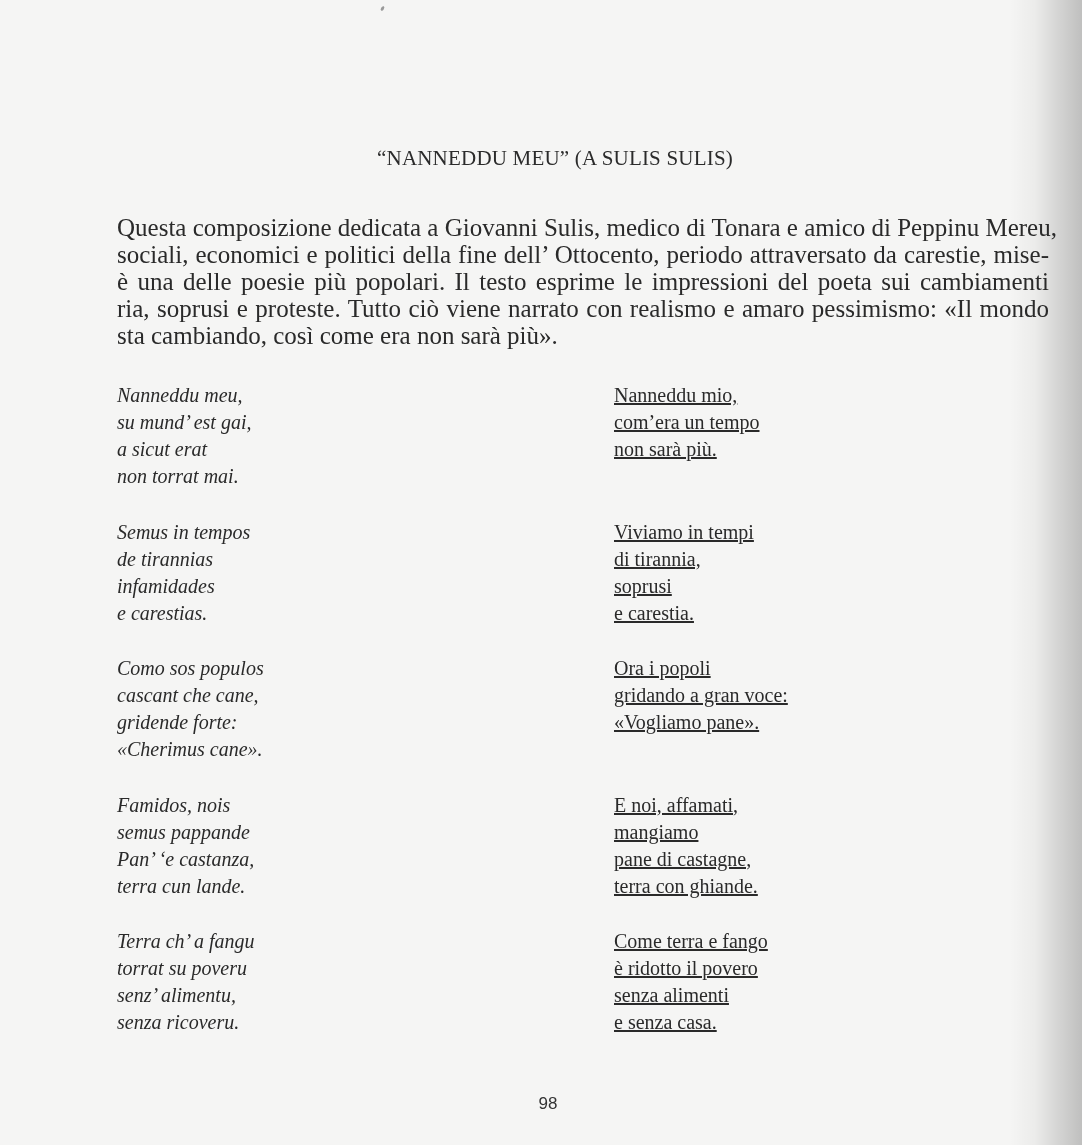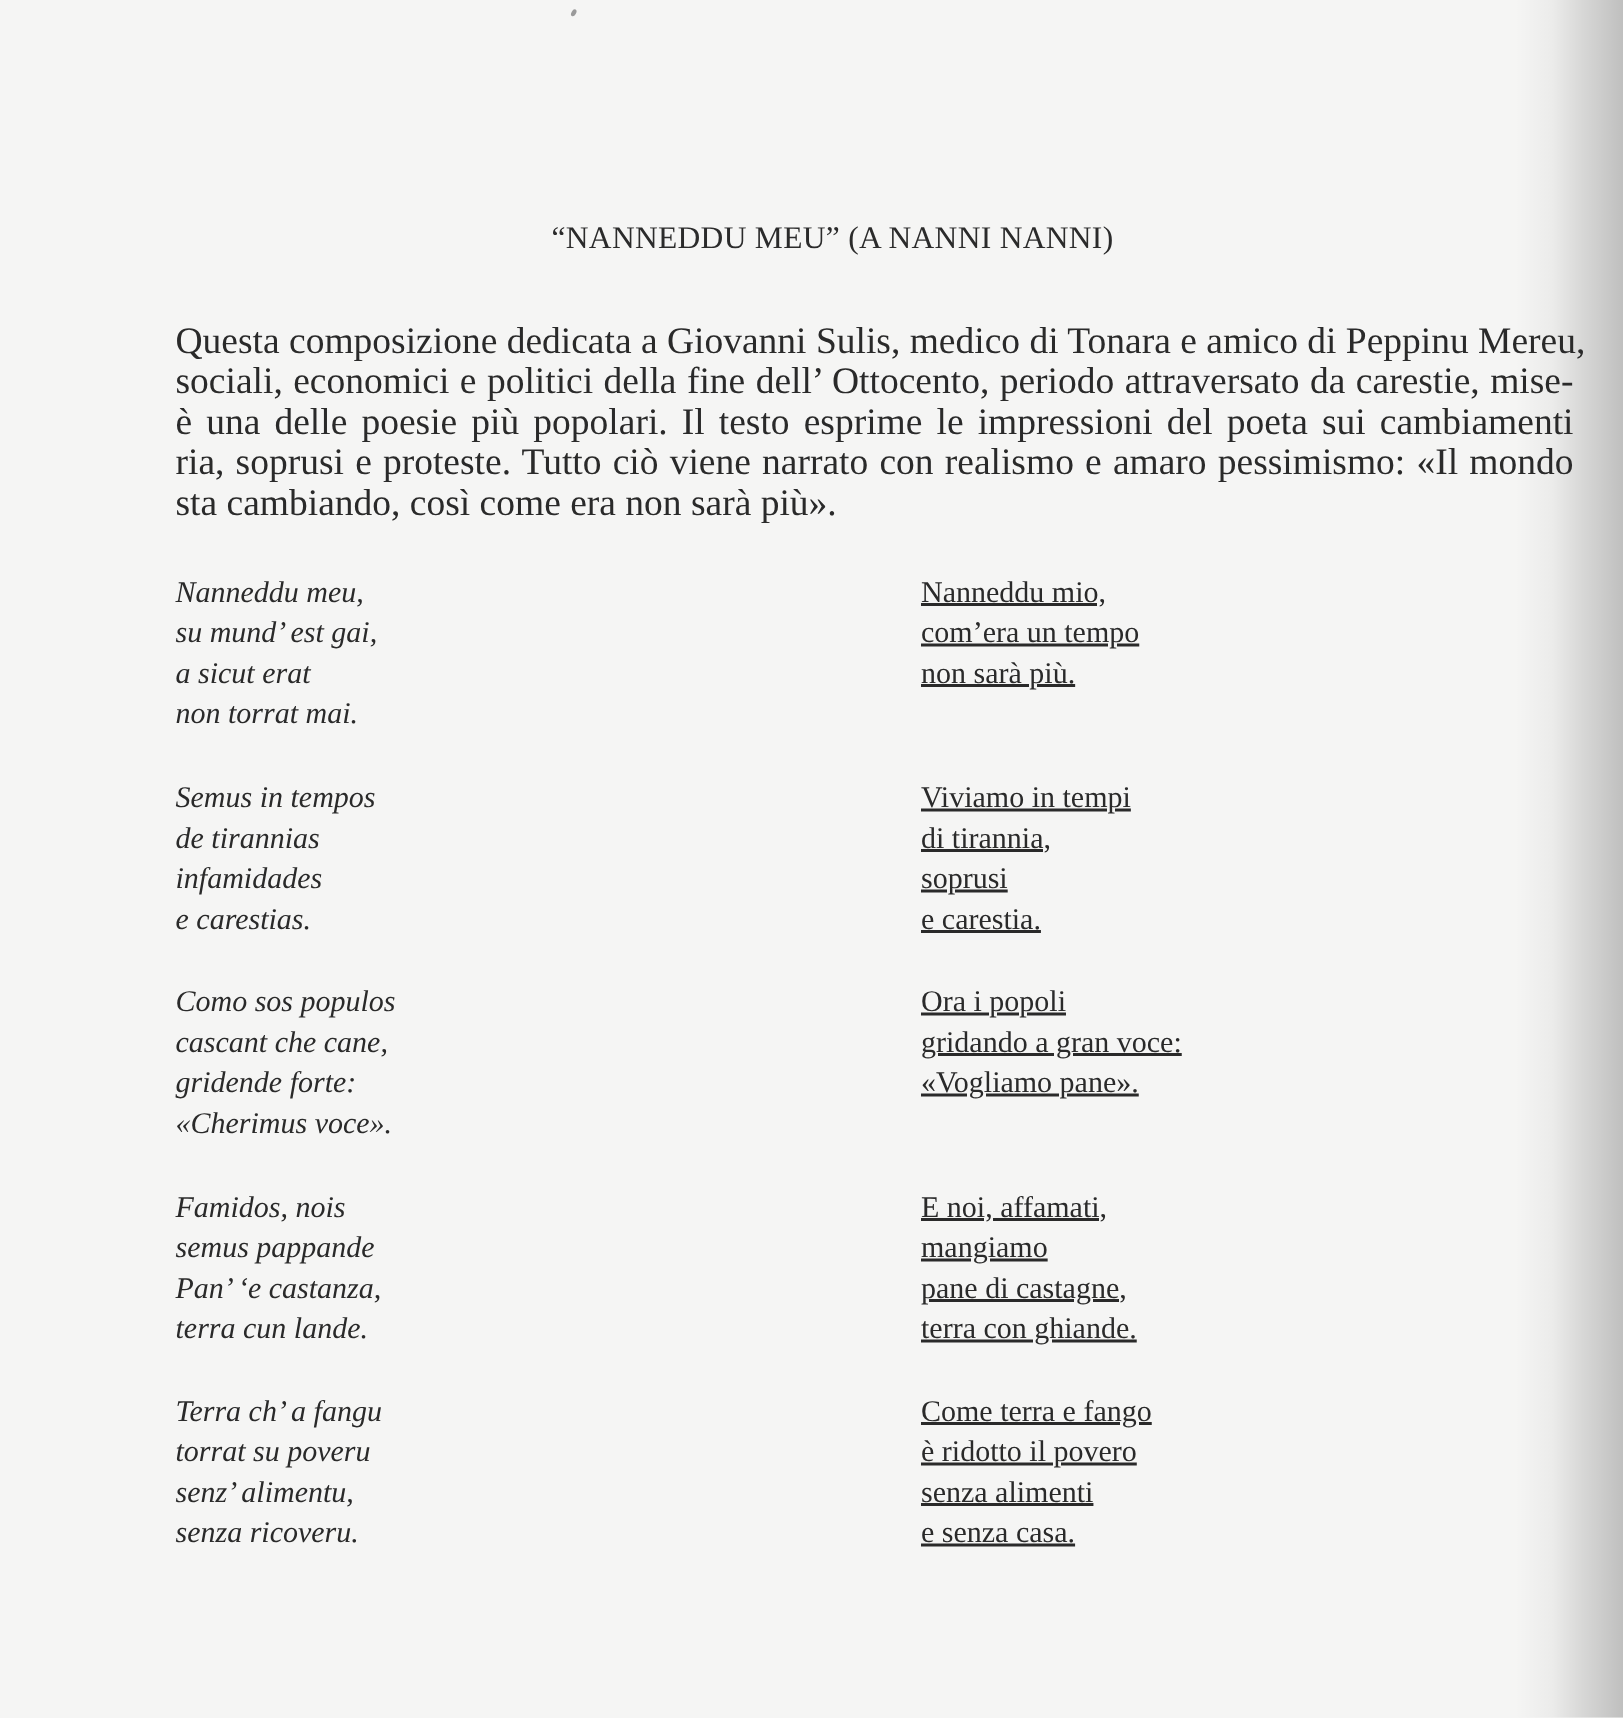--- a/index.html
+++ b/index.html
@@ -105,21 +105,21 @@
     }
   </style>
 </head>
 <body>
 
 <div class="page">
   <div class="speck"></div>
 
   <div class="show-through" style="left:112px;top:96px;">&nbsp;</div>
 
-  <div class="title"><span>“NANNEDDU MEU” (A NANNI NANNI)</span></div>
+  <div class="title"><span>“NANNEDDU MEU” (A SULIS SULIS)</span></div>
 
   <div class="intro">
     <span class="line">Questa composizione dedicata a Giovanni Sulis, medico di Tonara e amico di Peppinu Mereu,</span>
     <span class="line">sociali, economici e politici della fine dell’ Ottocento, periodo attraversato da carestie, mise-</span>
     <span class="line">è una delle poesie più popolari. Il testo esprime le impressioni del poeta sui cambiamenti</span>
     <span class="line">ria, soprusi e proteste. Tutto ciò viene narrato con realismo e amaro pessimismo: «Il mondo</span>
     <span class="line last">sta cambiando, così come era non sarà più».</span>
   </div>
 
   <div class="col sardinian">
@@ -132,21 +132,21 @@
     <div class="stanza">
       <span class="verse">Semus in tempos</span>
       <span class="verse">de tirannias</span>
       <span class="verse">infamidades</span>
       <span class="verse">e carestias.</span>
     </div>
     <div class="stanza">
       <span class="verse">Como sos populos</span>
       <span class="verse">cascant che cane,</span>
       <span class="verse">gridende forte:</span>
-      <span class="verse">«Cherimus voce».</span>
+      <span class="verse">«Cherimus cane».</span>
     </div>
     <div class="stanza">
       <span class="verse">Famidos, nois</span>
       <span class="verse">semus pappande</span>
       <span class="verse">Pan’ ‘e castanza,</span>
       <span class="verse">terra cun lande.</span>
     </div>
     <div class="stanza">
       <span class="verse">Terra ch’ a fangu</span>
       <span class="verse">torrat su poveru</span>
@@ -179,13 +179,14 @@
       <span class="verse">terra con ghiande.</span>
     </div>
     <div class="stanza">
       <span class="verse">Come terra e fango</span>
       <span class="verse">è ridotto il povero</span>
       <span class="verse">senza alimenti</span>
       <span class="verse">e senza casa.</span>
     </div>
   </div>
 
+  <div class="page-number">98</div>
 </div>
 
 </body></html>

